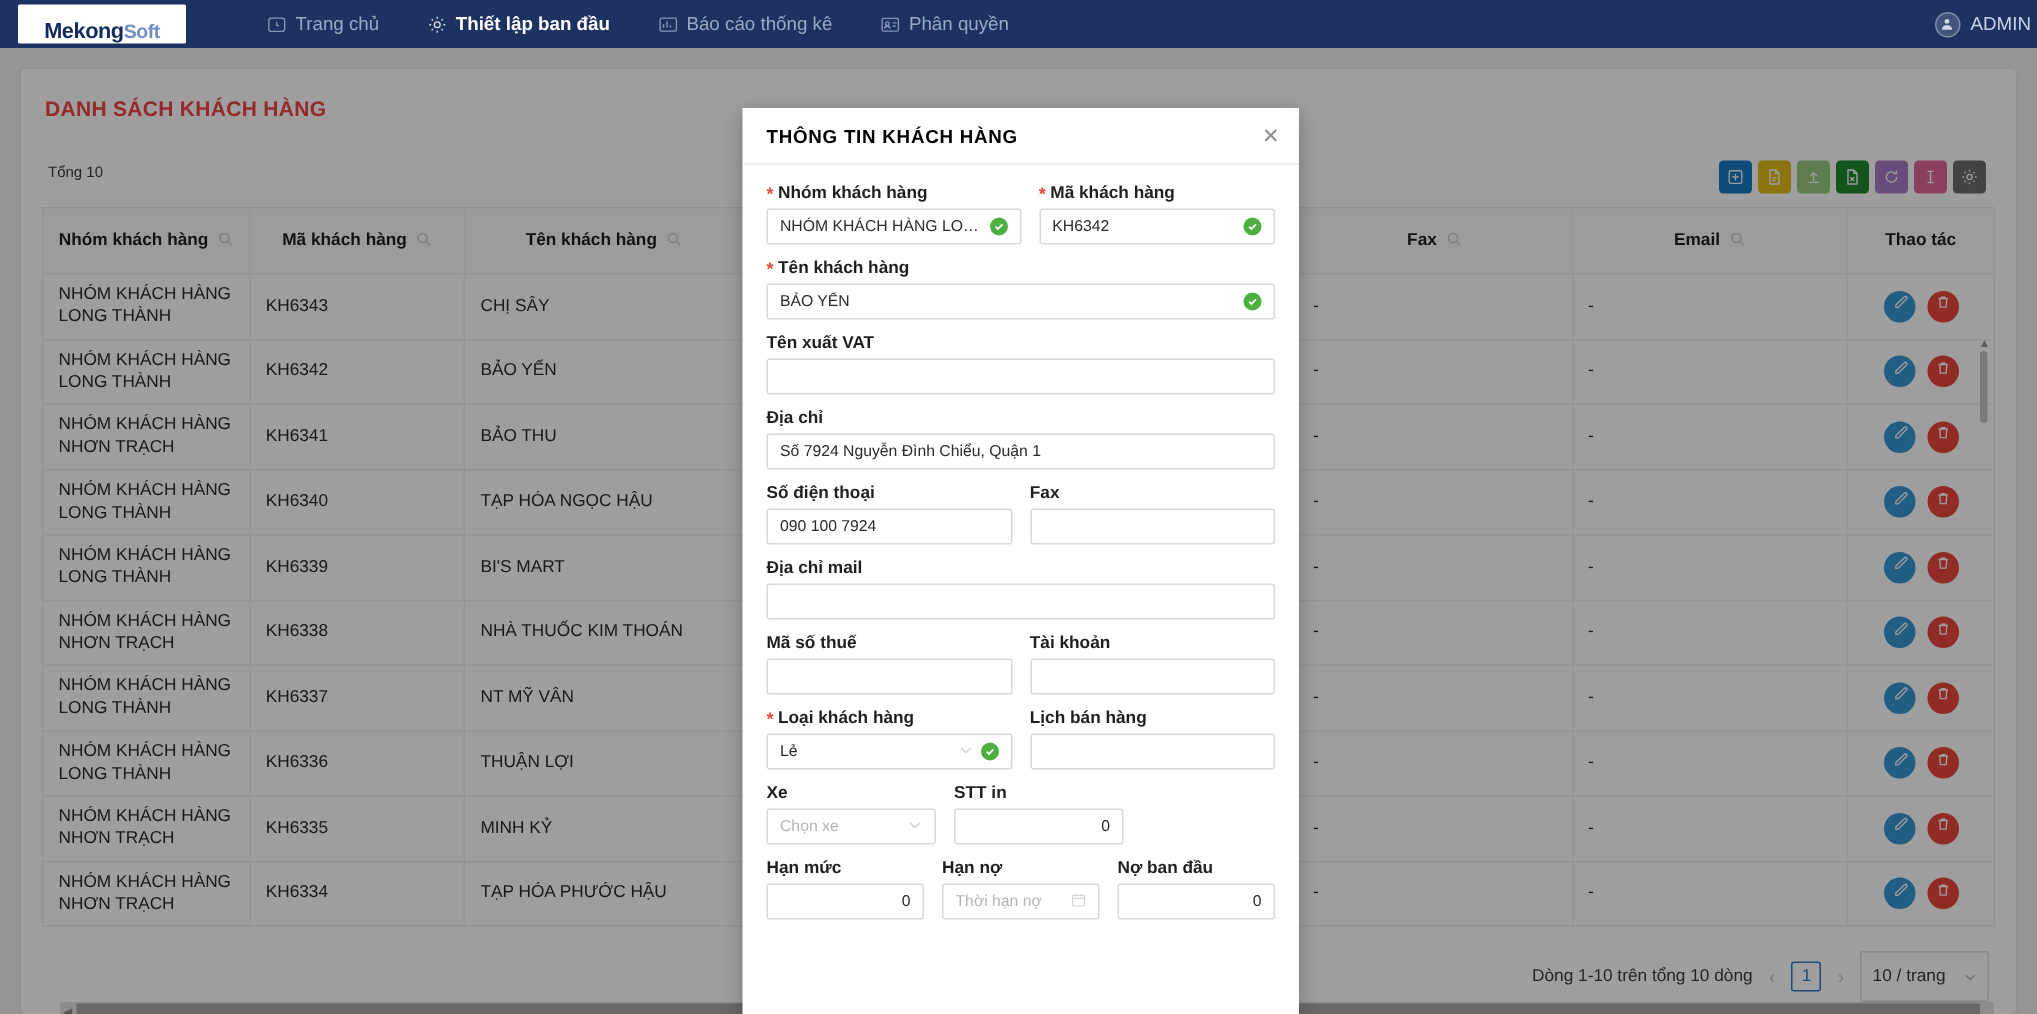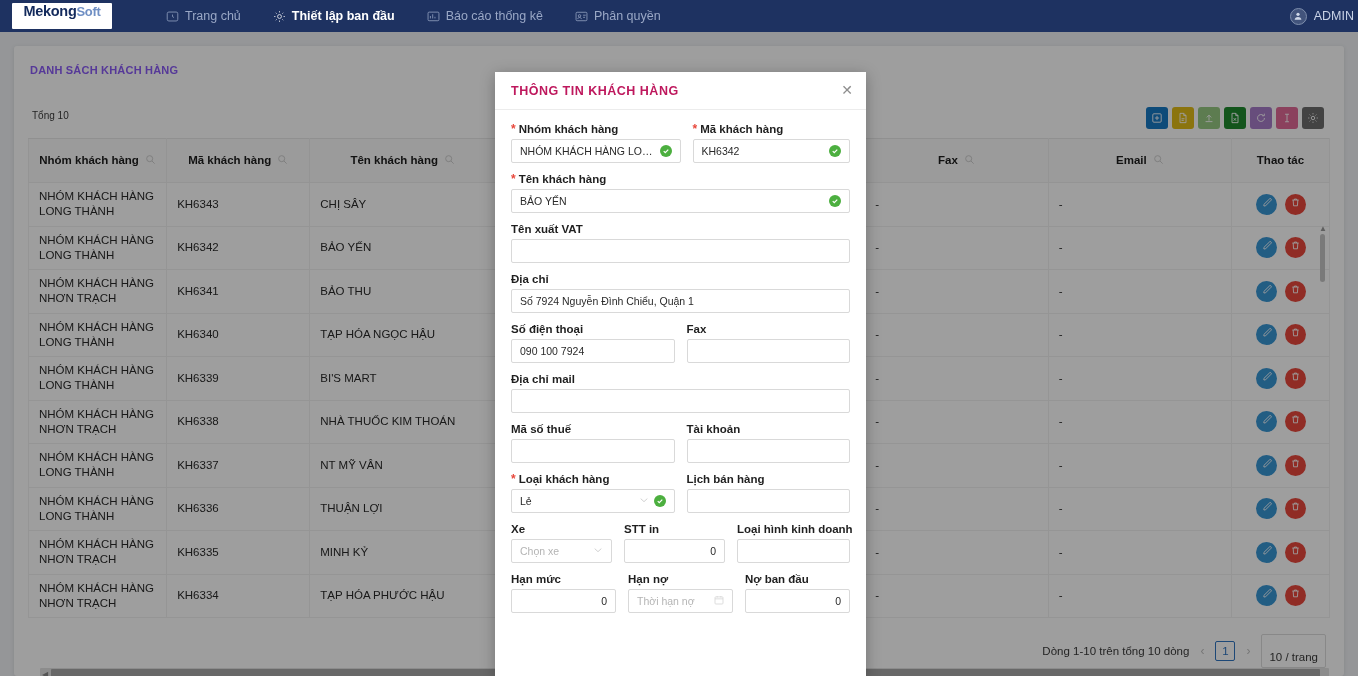--- a/index.html
+++ b/index.html
@@ -15,23 +15,23 @@
   
   .topbar {
     position: absolute; top: 0; left: 0;
     width: 1358px; height: 32px;
     background: #1e3261;
     display: flex; align-items: center;
     z-index: 40;
   }
   .logo-box {
     margin-left: 12px;
-    width: 100px; height: 26px;
+    width: 112px; height: 26px;
     background: #ffffff;
-    display: flex; align-items: flex-start; justify-content: center;
+    display: flex; align-items: flex-end; justify-content: center;
     border-radius: 1px;
     flex: none;
   }
   .logo-text { font-size: 14.5px; font-weight: bold; letter-spacing: -0.3px; white-space: nowrap; }
   .logo-m { color: #132a5c; }
   .logo-s { color: #6f8fc4; font-weight: bold; font-size: 13px; }
 
   .navitems { display: flex; align-items: center; margin-left: 38px; gap: 0px; }
   .navitem {
     display: flex; align-items: center; gap: 6px;
@@ -57,21 +57,21 @@
   
   .page-card {
     position: absolute; left: 14px; top: 46px;
     width: 1330px; height: 630px;
     background: #ffffff;
     border-radius: 3px;
     box-shadow: 0 1px 4px rgba(0,0,0,.10);
   }
   .page-title {
     position: absolute; left: 16px; top: 18px;
-    font-size: 11px; font-weight: bold; color: #8b5cf6; letter-spacing: .2px;
+    font-size: 14px; font-weight: bold; color: #ef4444; letter-spacing: .2px;
   }
   .total-label {
     position: absolute; left: 18px; top: 64px;
     font-size: 10px; color: #3a3a3a;
   }
 
   
   .toolbar {
     position: absolute; right: 20px; top: 61px;
     display: flex; gap: 4px;
@@ -153,21 +153,21 @@
   }
   .pg-arrow { color: #bfbfbf; font-size: 12px; padding: 0 2px; cursor: pointer; }
   .pg-cur {
     width: 20px; height: 20px; border: 1px solid #2f74c0; color: #2f74c0;
     display: flex; align-items: center; justify-content: center;
     font-size: 11.5px; border-radius: 2px; cursor: pointer; background:#fff;
   }
   .pg-size {
     height: 21px; border: 1px solid #dcdcdc; border-radius: 2px;
     padding: 16px 7px; display: flex; align-items: center; gap: 12px;
-    font-size: 11.5px; color: #3a3a3a; cursor: pointer; background:#fff;flex-direction:column;
+    font-size: 11.5px; color: #3a3a3a; cursor: pointer; background:#fff;
   }
 
   
   .overlay {
     position: absolute; left: 0; top: 32px;
     width: 1358px; height: 644px;
     background: rgba(0,0,0,0.38);
     z-index: 50;
   }
 
@@ -178,21 +178,21 @@
     background: #ffffff;
     z-index: 60;
     box-shadow: 0 3px 14px rgba(0,0,0,.28);
     overflow: hidden;
   }
   .modal-head {
     height: 38px; border-bottom: 1px solid #ececec;
     display: flex; align-items: center; padding: 0 16px;
     position: relative;
   }
-  .modal-title { font-size: 12.5px; font-weight: bold; color: #be185d; letter-spacing: .5px; }
+  .modal-title { font-size: 12.5px; font-weight: bold; color: #000000; letter-spacing: .5px; }
   .modal-close {
     position: absolute; right: 13px; top: 11px;
     font-size: 14px; color: #8d8d8d; cursor: pointer; line-height: 1;
   }
   .modal-body { padding: 13px 16px 0 16px; }
 
   .frow { display: flex; gap: 12px; margin-bottom: 0px; }
   .fld { margin-bottom: 10px; }
   .fld.full { width: 100%; }
   .fld.half { width: 50%; }
@@ -827,28 +827,20 @@
           </div>
         </div>
         <div class="fld third">
           <div class="flabel">
             <span>STT in</span>
           </div>
           <div class="fctl">
             <span class="txt num">0</span>
           </div>
         </div>
-        <div class="fld third">
-          <div class="flabel">
-            <span>Loại hình kinh doanh</span>
-          </div>
-          <div class="fctl">
-            <span class="txt"></span>
-          </div>
-        </div>
       </div>
       <div class="frow">
         <div class="fld third">
           <div class="flabel">
             <span>Hạn mức</span>
           </div>
           <div class="fctl">
             <span class="txt num">0</span>
           </div>
         </div>

